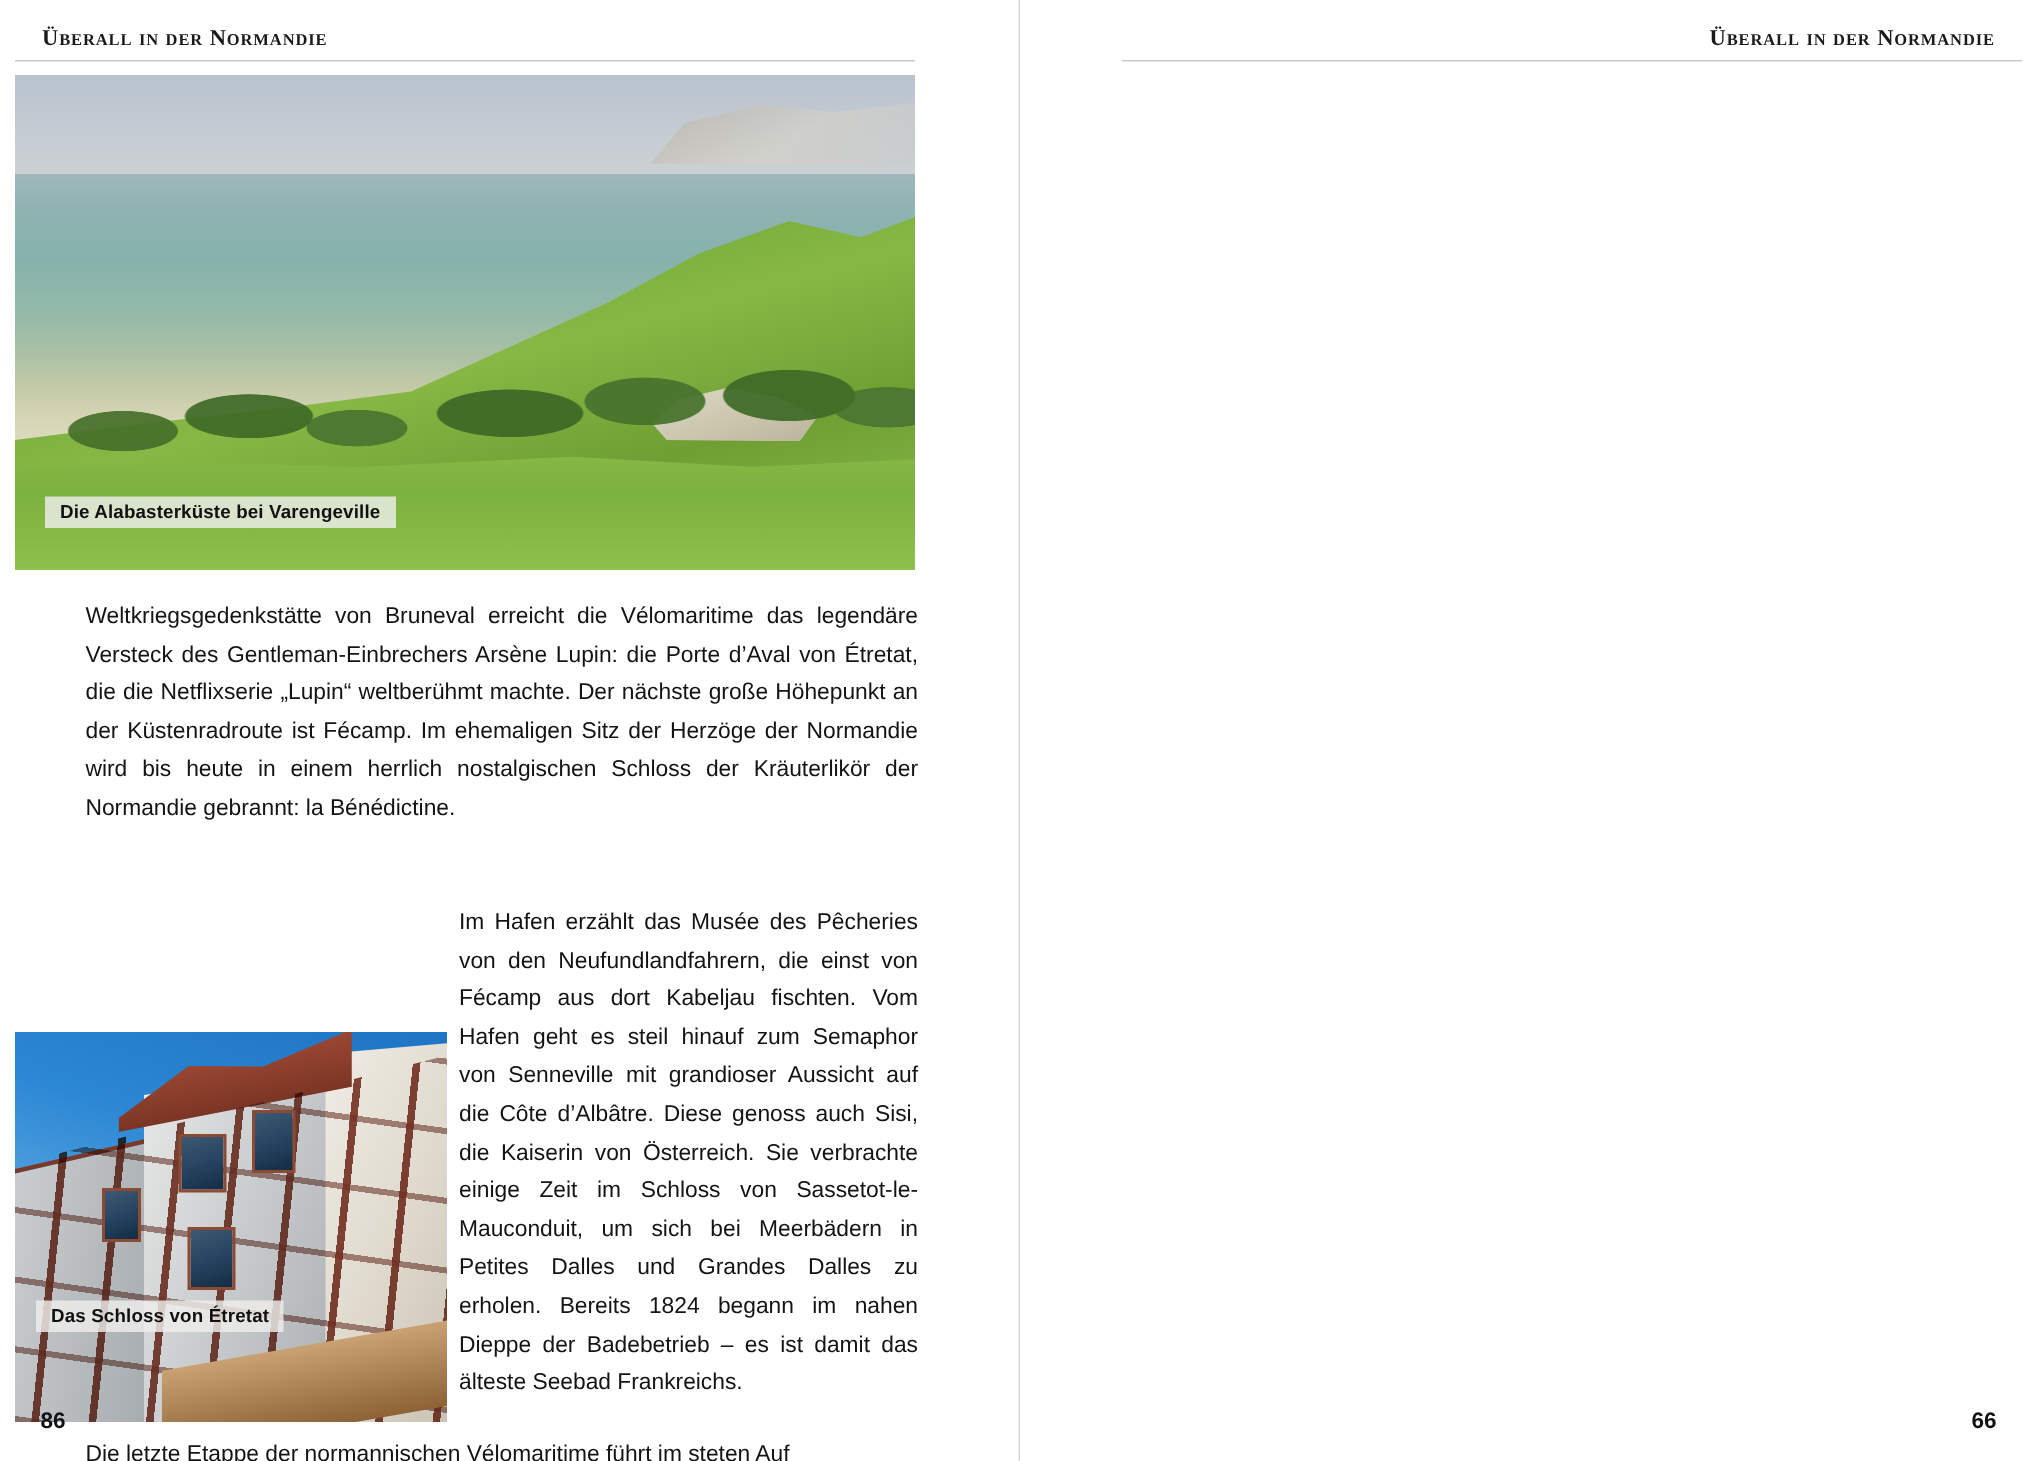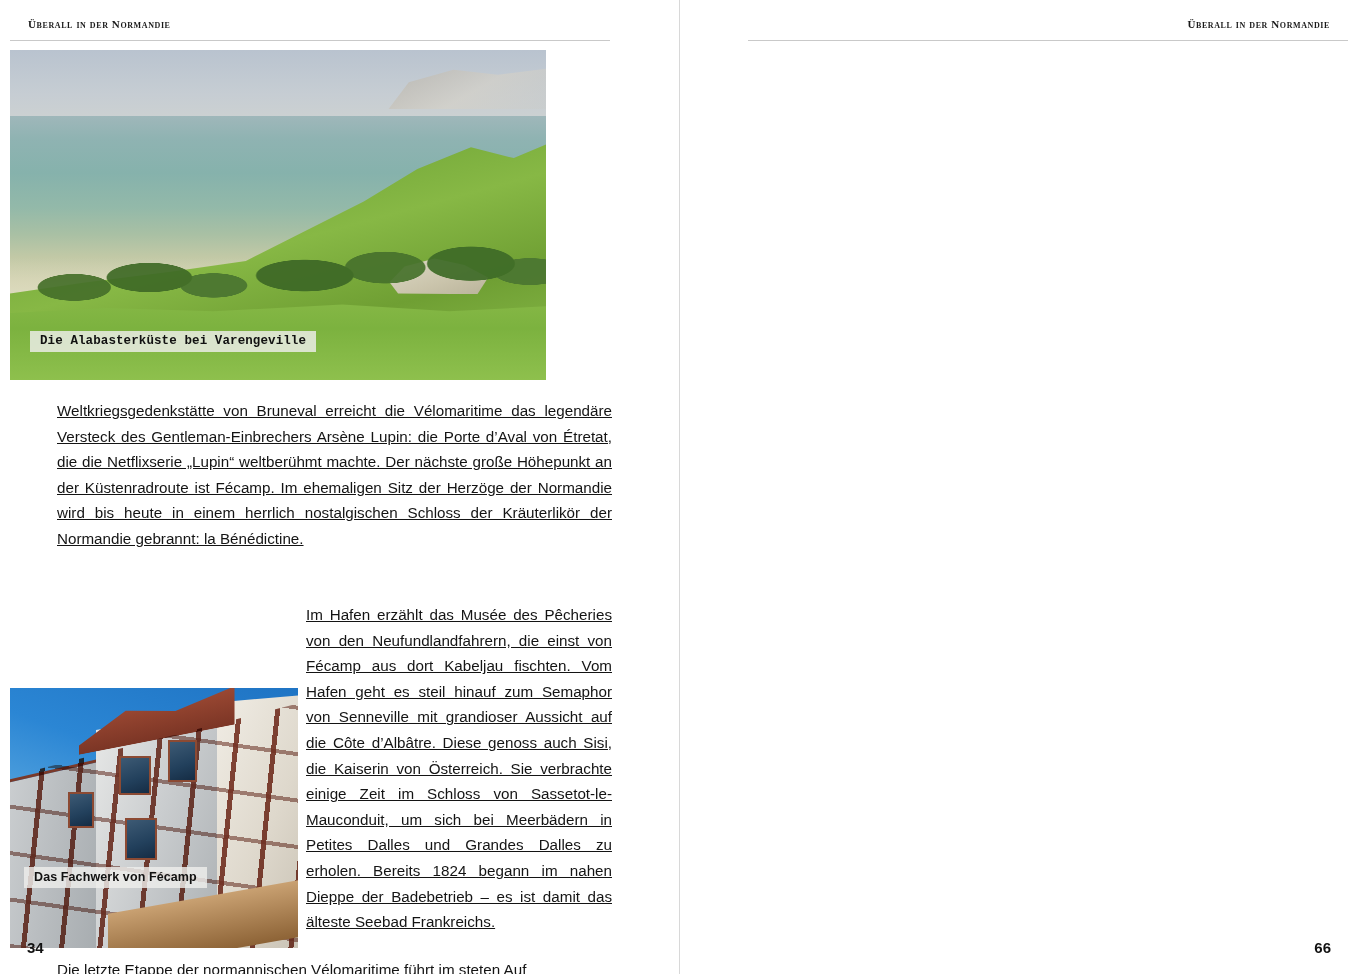--- a/index.html
+++ b/index.html
@@ -23,21 +23,21 @@
     position:absolute; left:679px; top:0; width:1px; height:974px;
     background:#d8d8d8;
   }
 
   
   .runhead {
     position:absolute; top:18px;
     font-family:"Liberation Serif", serif;
     font-variant: small-caps;
     font-weight:700;
-    font-size:11px;
+    font-size:15px;
     letter-spacing:.6px;
     color:#1a1a1a;
     white-space:nowrap;
   }
   .runhead-left  { left:28px; }
   .runhead-right { right:28px; }
   .rule {
     position:absolute; height:1px; background:#c9c9c9;
   }
   .rule-left  { left:10px;  top:40px; width:600px; }
@@ -51,21 +51,21 @@
     background:rgba(238,238,236,0.82);
     color:#111;
     font-size:12.5px;
     font-weight:700;
     padding:3px 10px 4px 10px;
     letter-spacing:.1px;
     white-space:nowrap;
   }
 
   
-  #photo-coast { left:10px; top:50px; width:536px; height:330px;font-family:Liberation Mono, monospace; }
+  #photo-coast { left:10px; top:50px; width:600px; height:330px; }
   .coast-sky {
     position:absolute; left:0; top:0; width:100%; height:33%;
     background:linear-gradient(180deg,#b9c3cf 0%, #c6cdd3 40%, #cfd3d1 75%, #c9ccc6 100%);
   }
   .coast-sea {
     position:absolute; left:0; top:20%; width:100%; height:58%;
     background:linear-gradient(180deg,
        #9fb7ba 0%, #8fb3b2 12%, #86b2ac 30%,
        #93b9a9 48%, #a9c0a4 62%, #c2c9a6 74%, #cfcfae 86%, #d5d2b4 100%);
   }
@@ -157,21 +157,21 @@
 
   
   .col {
     position:absolute;
     font-size:15.2px;
     line-height:25.6px;
     text-align:justify;
     hyphens:none;
     color:#141414;
   }
-  .col p { margin:0 0 22px 0;text-decoration:underline; }
+  .col p { margin:0 0 22px 0; }
   .col p:last-child { margin-bottom:0; }
 
   #text-left-top  { left:57px; top:398px; width:555px; }
   #text-left-wrap { left:57px; top:602px; width:555px; }
   #text-left-wrap .floatbox {
     float:left; width:249px; height:310px; shape-outside:inset(0);
   }
 
   
   .folio {
@@ -217,24 +217,24 @@
       <div class="fw-build-a"></div>
       <div class="fw-build-b"></div>
       <div class="fw-build-c"></div>
       <div class="fw-roofline"></div>
       <div class="fw-beams"></div>
       <div class="fw-win" style="left:38%; top:26%; width:11%; height:15%;"></div>
       <div class="fw-win" style="left:55%; top:20%; width:10%; height:16%;"></div>
       <div class="fw-win" style="left:40%; top:50%; width:11%; height:16%;"></div>
       <div class="fw-win" style="left:20%; top:40%; width:9%; height:14%;"></div>
       <div class="fw-awning"></div>
-      <div class="caption" style="left:14px; bottom:60px;">Das Fachwerk von Fécamp</div>
-    </div>
-
-    <div class="folio folio-left">34</div>
+      <div class="caption" style="left:14px; bottom:60px;">Das Schloss von Étretat</div>
+    </div>
+
+    <div class="folio folio-left">86</div>
   </div>
 
   <div class="gutter"></div>
 
   <div class="page page-right">
 
     <div class="runhead runhead-right">Überall in der Normandie</div>
     <div class="rule rule-right"></div>
 
     <div class="folio folio-right">66</div>

